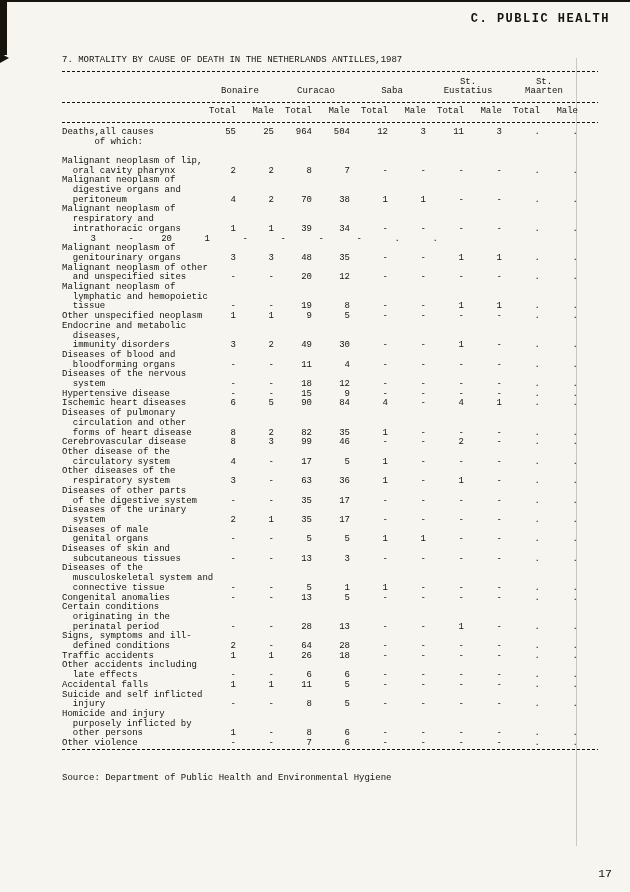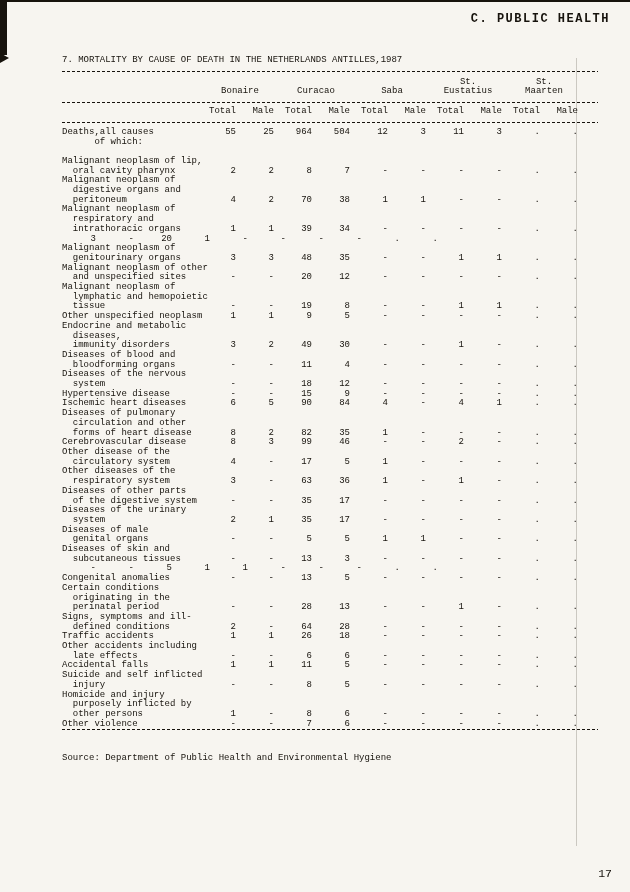--- a/index.html
+++ b/index.html
@@ -427,20 +427,23 @@
             <div class="vcell">3</div>
             <div class="vcell">-</div>
             <div class="vcell">-</div>
             <div class="vcell">-</div>
             <div class="vcell">-</div>
             <div class="vcell">.</div>
             <div class="vcell">.</div>
           </div>
         </div>
         <div class="trow">
+          <div class="rlabel">Diseases of the
+  musculoskeletal system and
+  connective tissue</div>
           <div class="vals">
             <div class="vcell">-</div>
             <div class="vcell">-</div>
             <div class="vcell">5</div>
             <div class="vcell">1</div>
             <div class="vcell">1</div>
             <div class="vcell">-</div>
             <div class="vcell">-</div>
             <div class="vcell">-</div>
             <div class="vcell">.</div>

